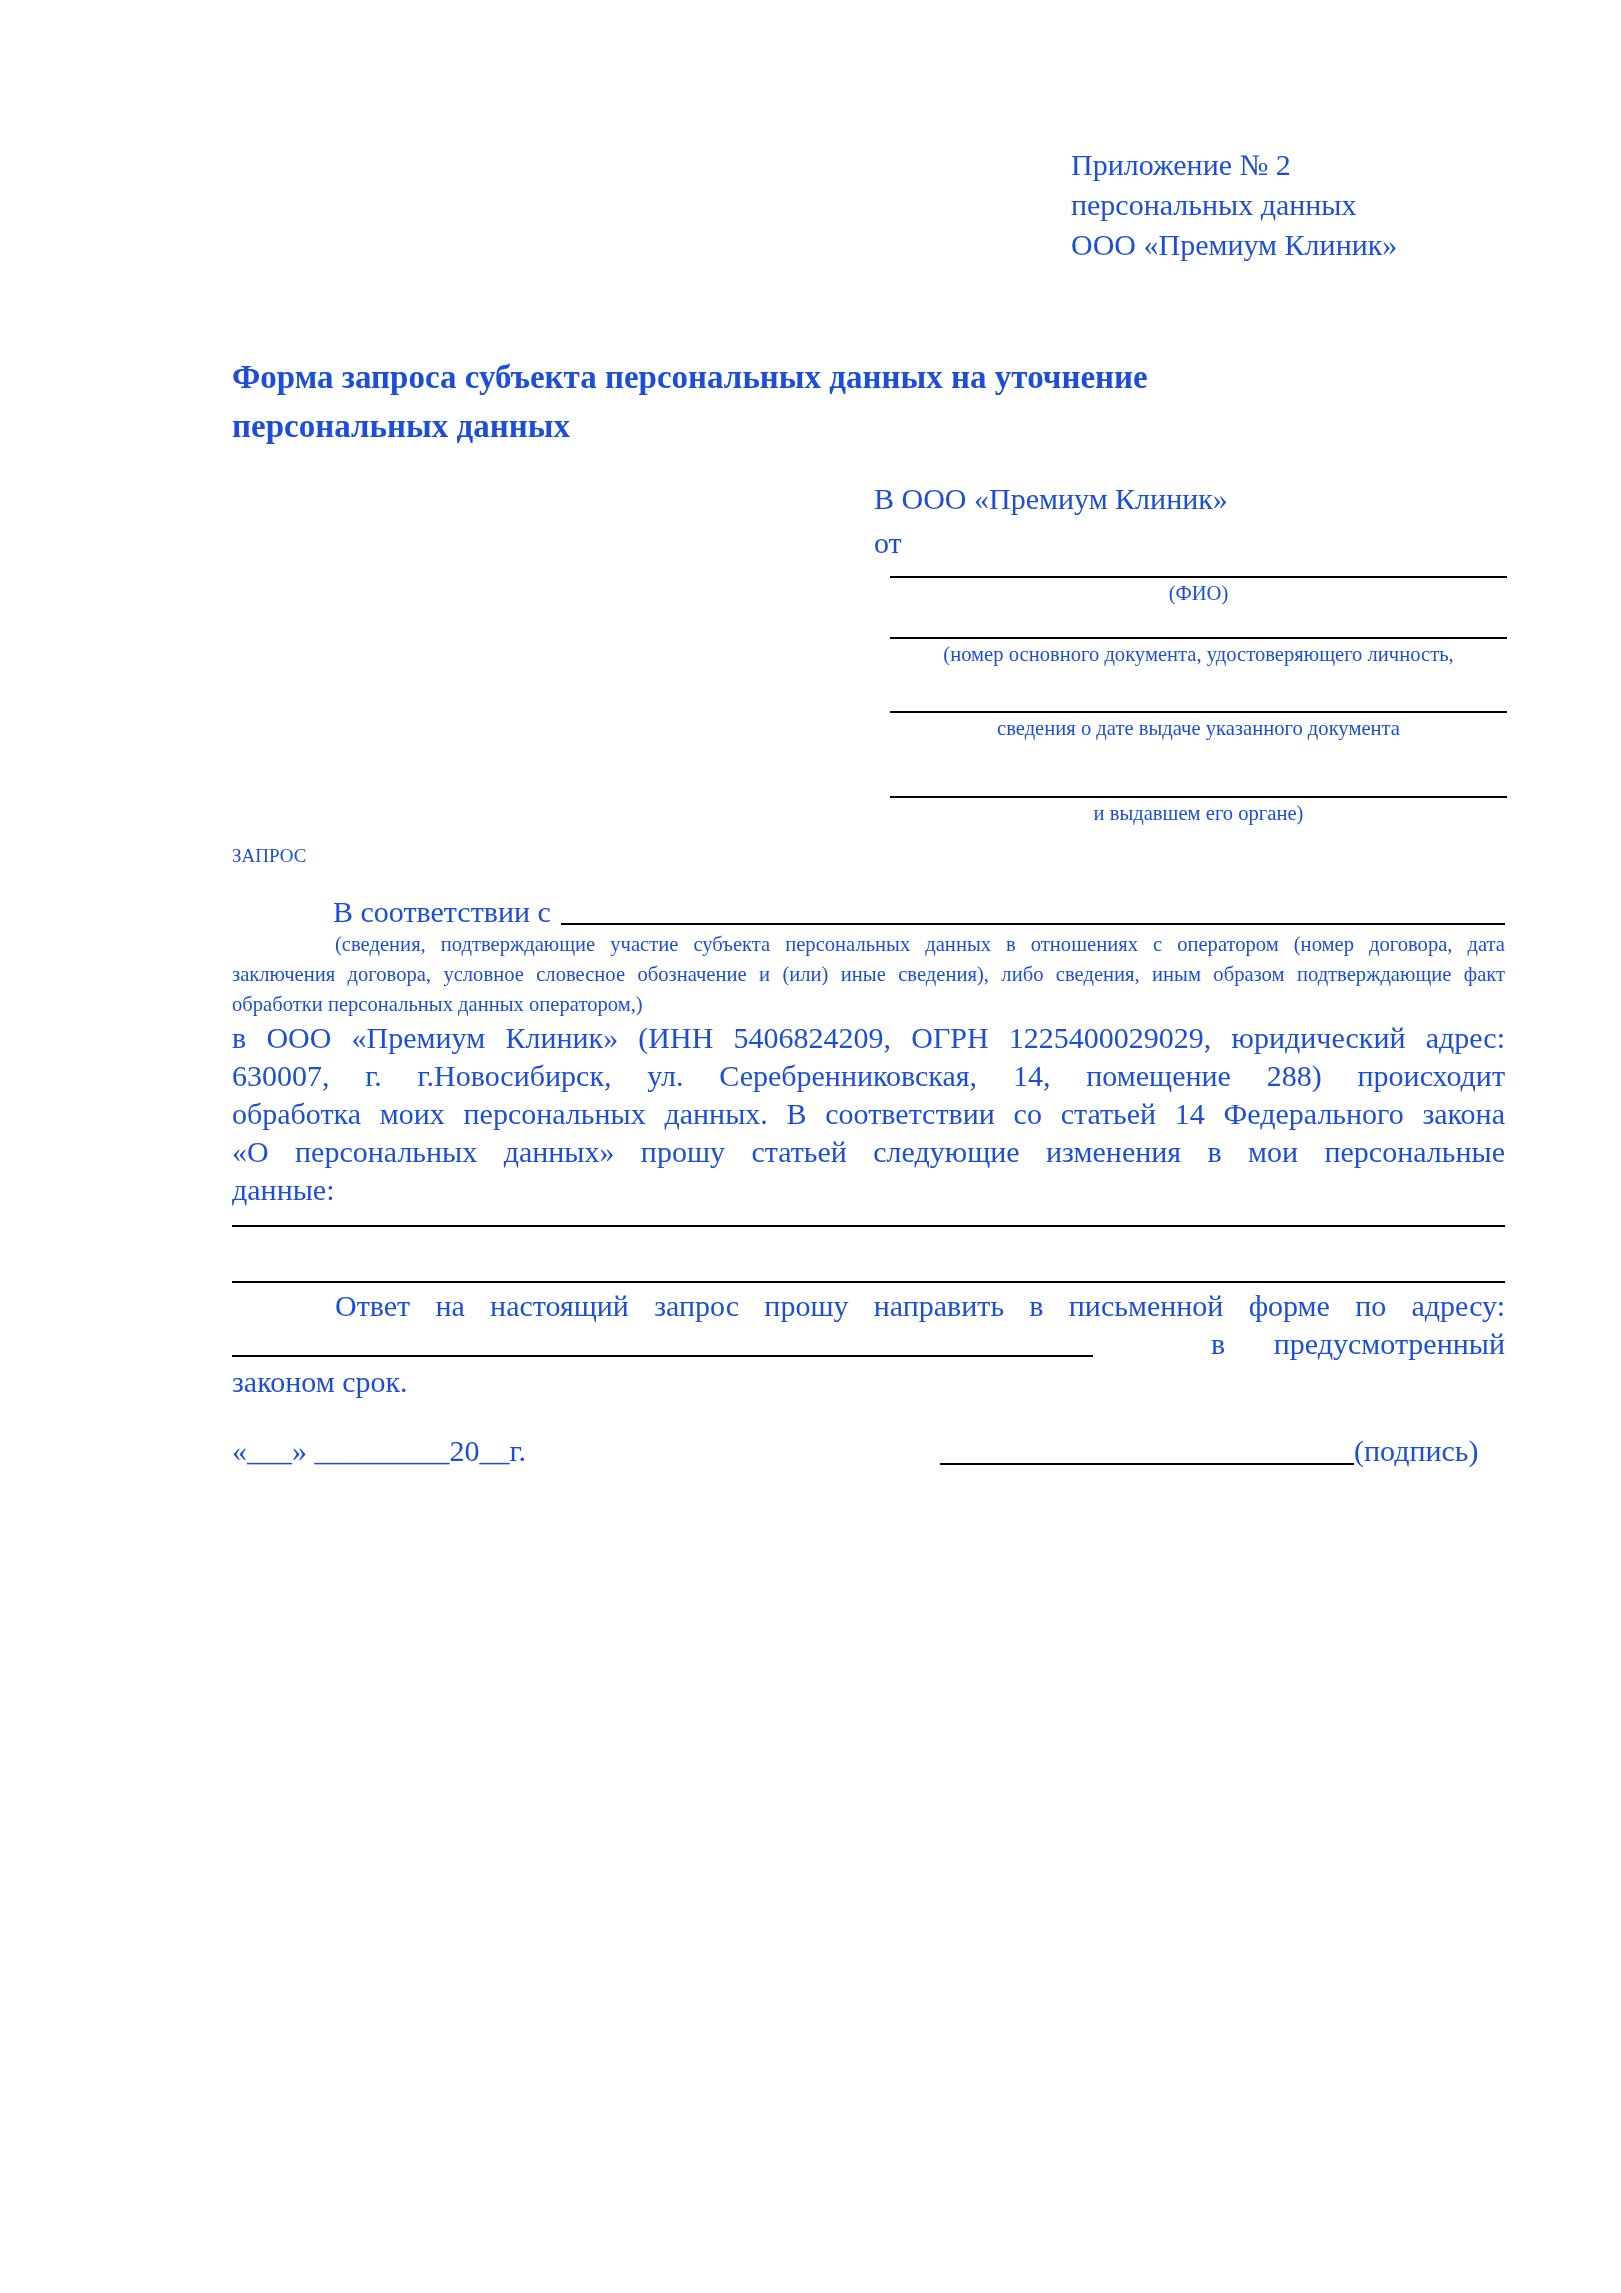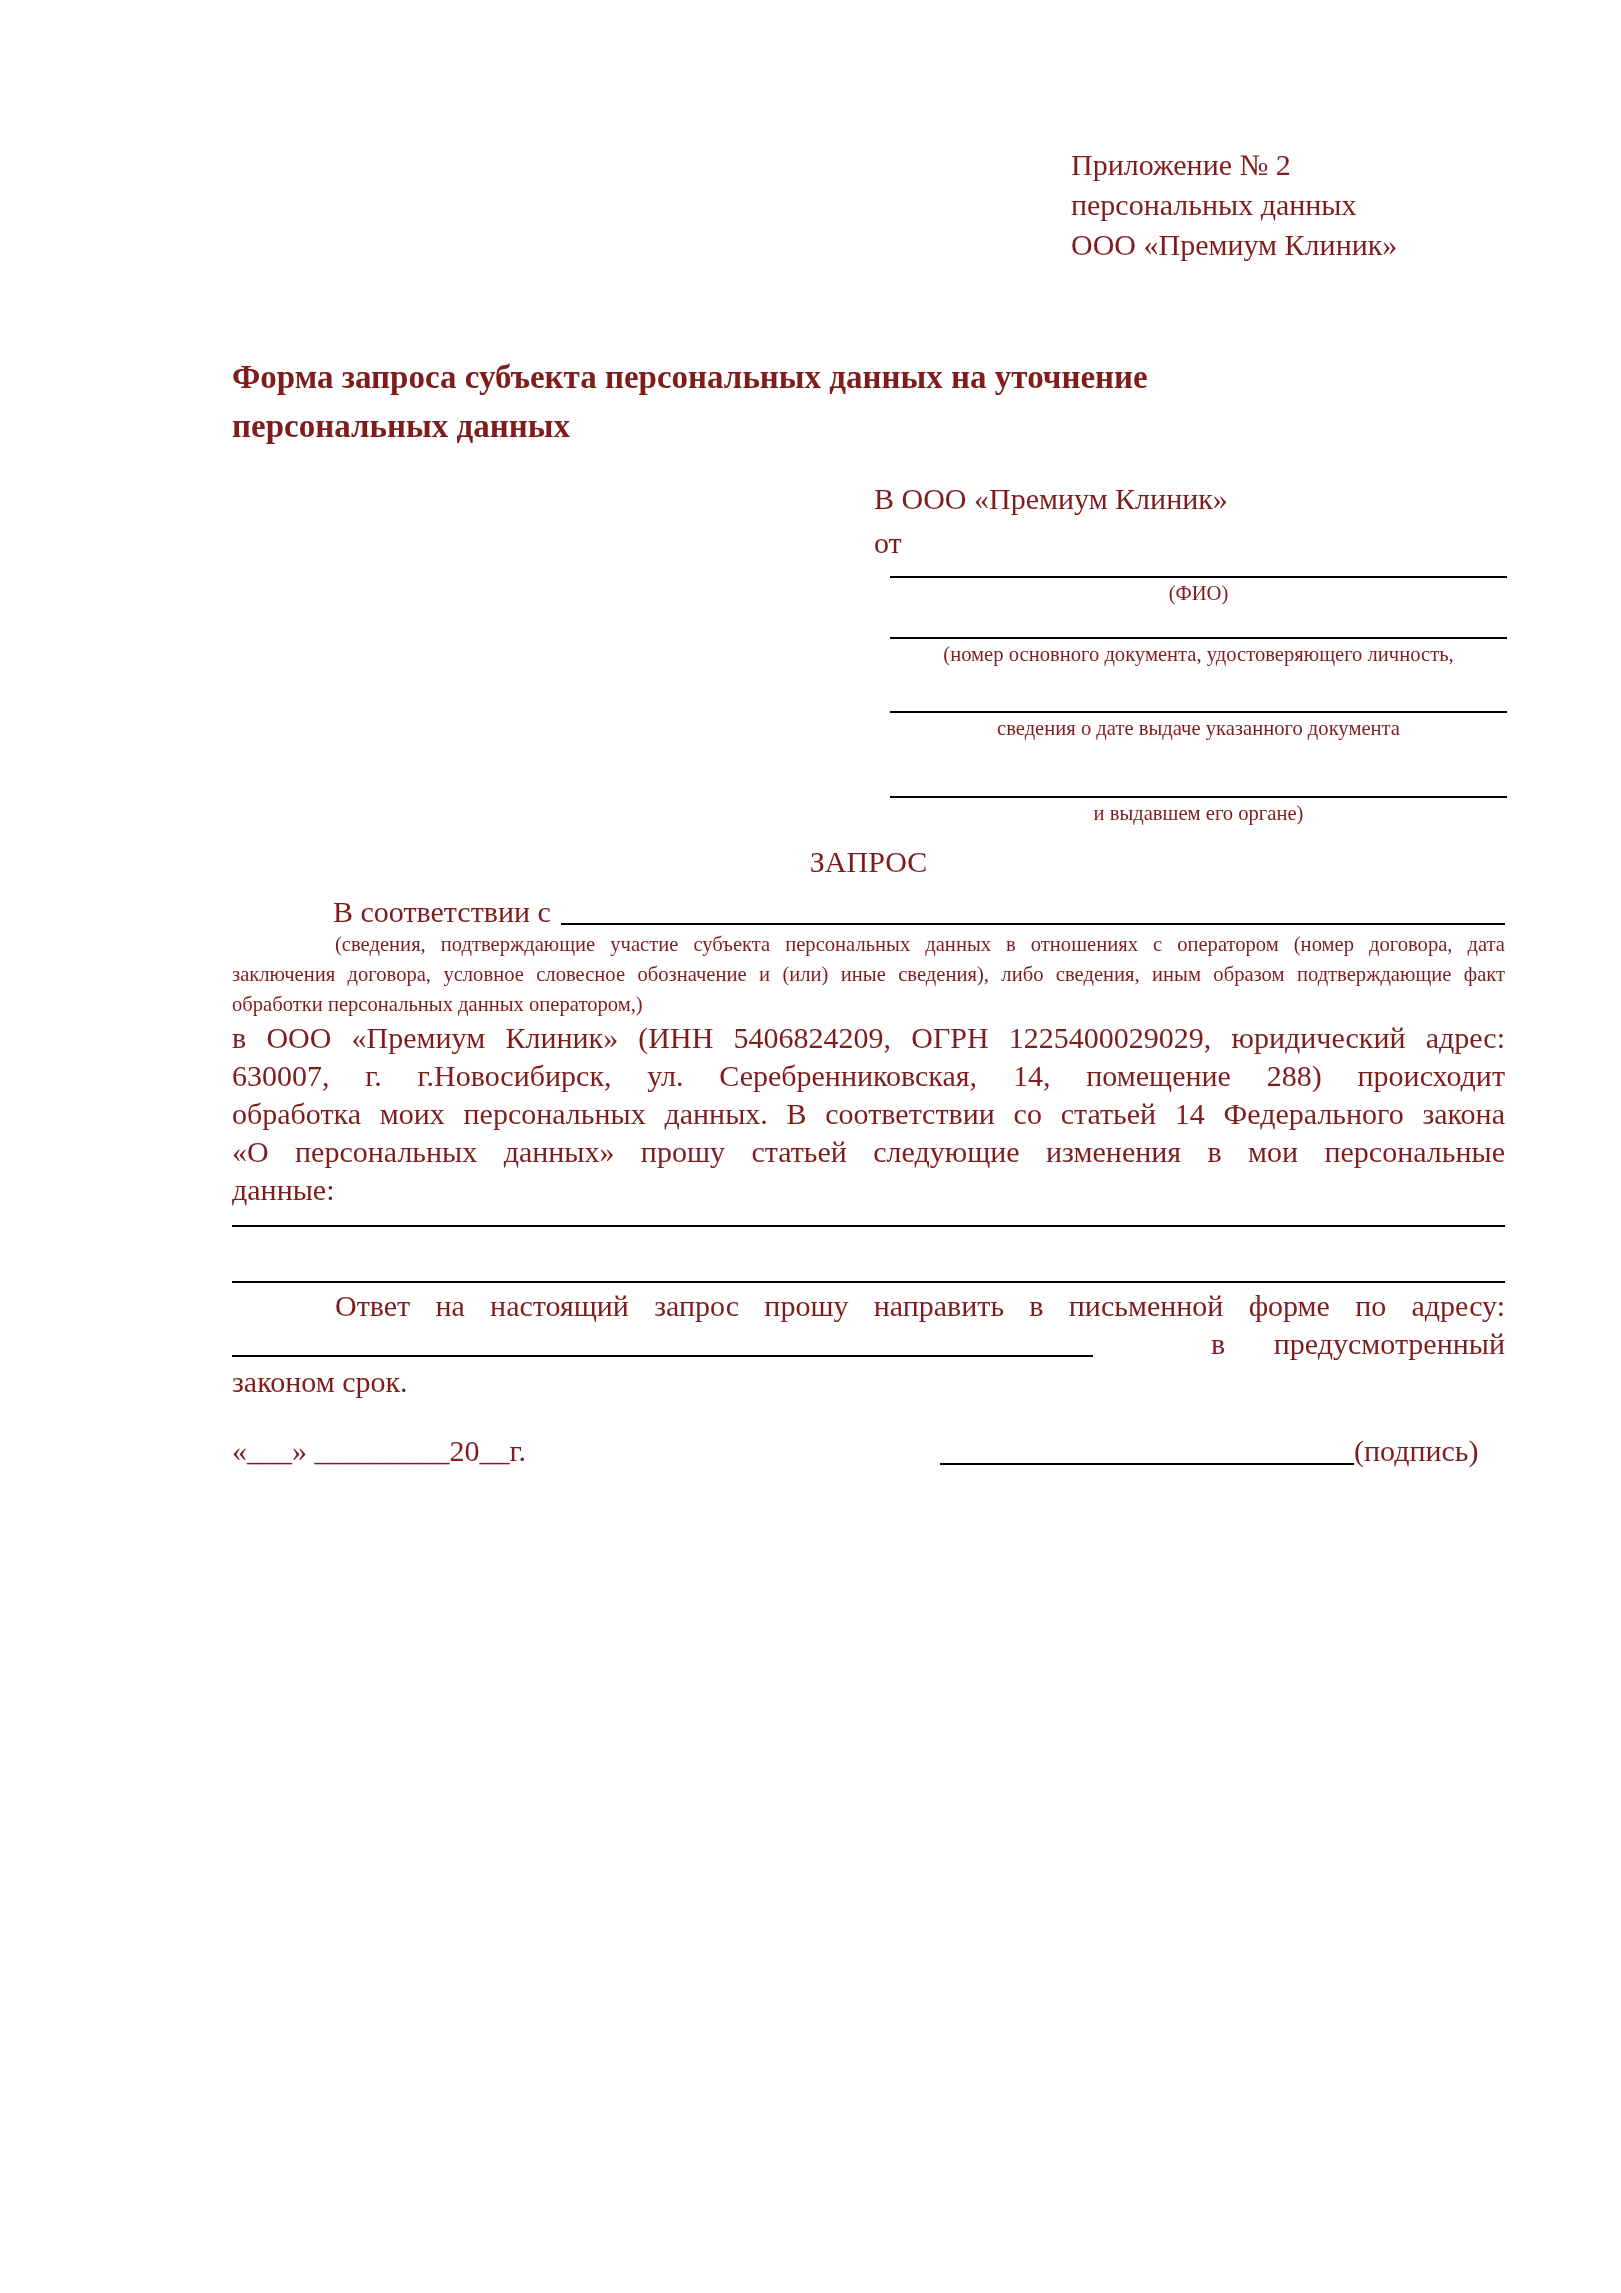--- a/index.html
+++ b/index.html
@@ -3,21 +3,21 @@
 <meta charset="utf-8">
 <style>
   html, body { margin: 0; padding: 0; background: #777; }
   .page {
     position: relative;
     width: 1621px;
     height: 2294px;
     margin: 0 auto;
     background: #ffffff;
     font-family: "Liberation Serif", "DejaVu Serif", serif;
-    color: #7f1d1d;
+    color: #1d4ed8;
     overflow: hidden;
   }
   .abs { position: absolute; }
 
   
   .appendix { left: 1071px; top: 145px; font-size: 30px; line-height: 40px; }
 
   
   .title {
     left: 232px; top: 353px; width: 1273px;
@@ -28,21 +28,21 @@
   .addressee { left: 874px; top: 477px; font-size: 30px; line-height: 44px; }
 
   
   .field { position: absolute; left: 890px; width: 617px; }
   .field-line { border-top: 2px solid #000; height: 0; }
   .field-caption {
     margin-top: 2.9px; text-align: center;
     font-size: 20.6px; line-height: 25.5px; white-space: nowrap;
   }
 
-  .zapros { left: 232px; top: 845px; width: 1273px; text-align: center; font-size: 30px; }
+  .zapros { left: 232px; top: 845px; width: 1273px; text-align: left; font-size: 19px; }
 
   
   .intro-row {
     left: 232px; top: 892px; width: 1273px;
     display: flex; align-items: flex-end; font-size: 30px; line-height: 39px;
   }
   .indent-спэйсер, .indent-spacer { width: 101px; flex: 0 0 101px; }
   .fill-line { flex: 1; border-bottom: 2px solid #000; margin-bottom: 5.9px; margin-left: 9.8px; }
 
   

